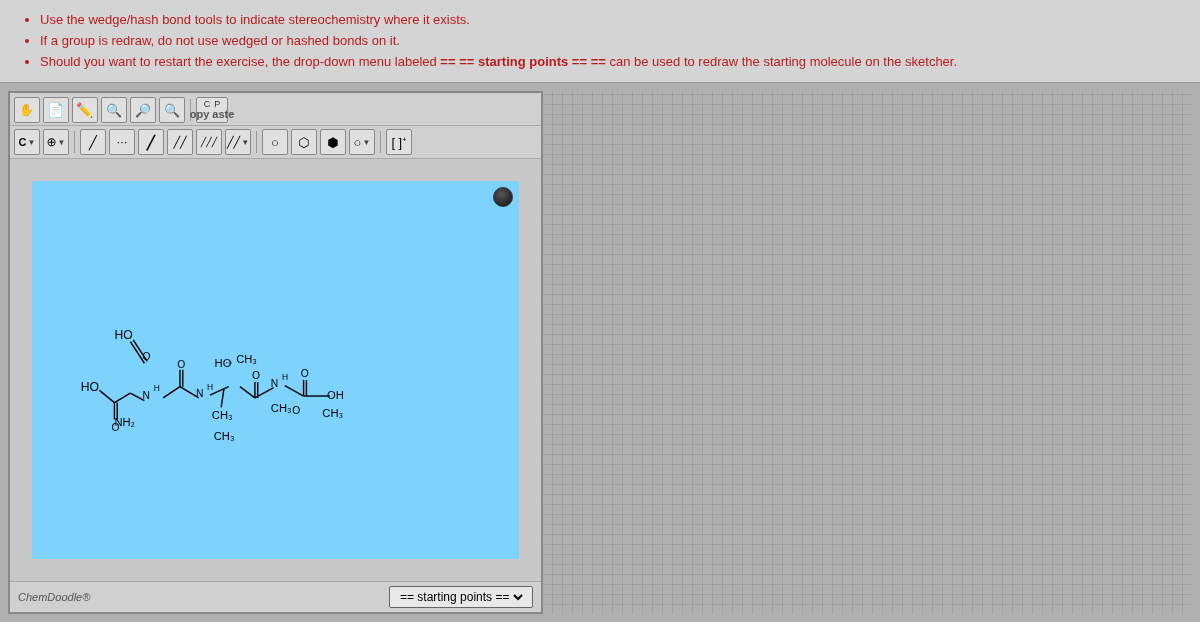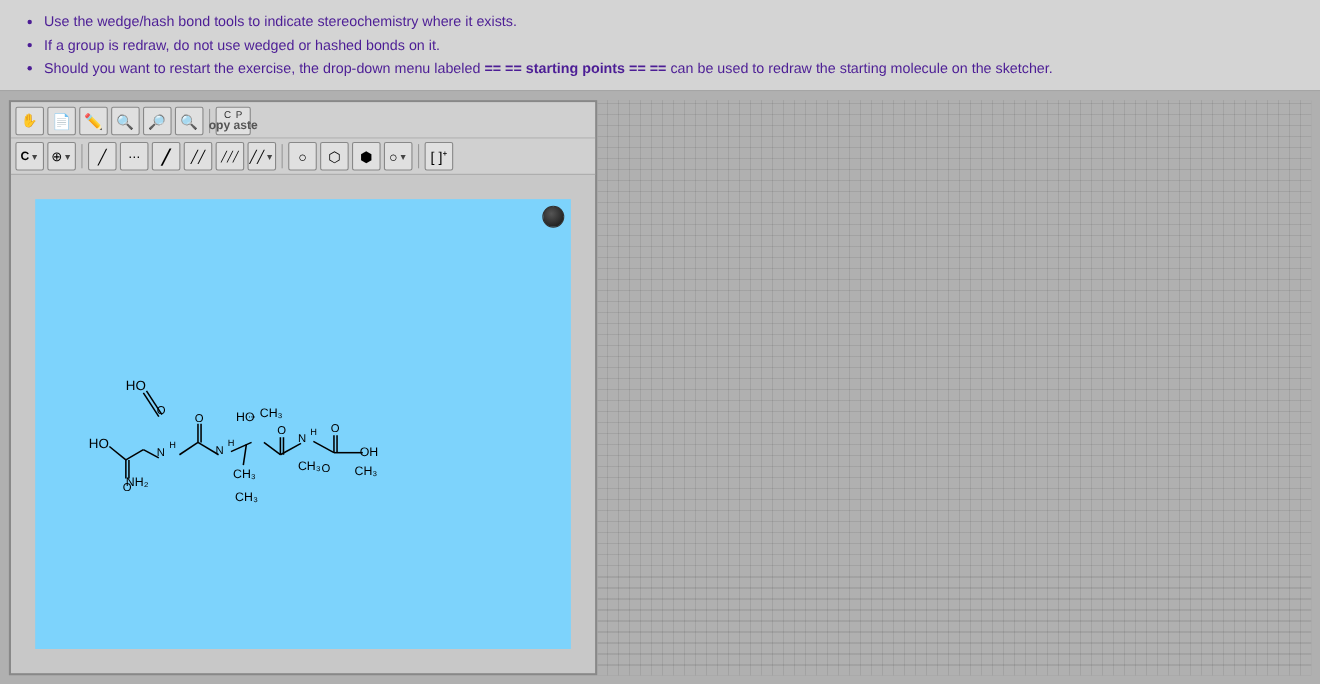--- a/index.html
+++ b/index.html
@@ -21,21 +21,21 @@
       line-height: 1.6;
     }
 
     .instructions-panel ul {
       list-style: disc;
       margin-left: 20px;
     }
 
     .instructions-panel li {
       font-size: 13px;
-      color: #4c1d95;
+      color: #b91c1c;
     }
 
     .instructions-panel .highlight {
       font-weight: bold;
     }
 
     .main-area {
       display: flex;
       flex: 1;
       background: #b0b0b0;
@@ -393,16 +393,24 @@
         <line x1="290" y1="193" x2="318" y2="193" stroke="#000" stroke-width="1.5"></line>
         <text x="315" y="196" font-size="12" font-family="Arial" fill="#000">OH</text>
 
         <text x="310" y="215" font-size="12" font-family="Arial" fill="#000">CH₃</text>
       </svg>
 
       
       <div class="circle-icon"></div>
     </div>
 
+    <div class="canvas-footer">
+      <span class="chemdoodle-label">ChemDoodle®</span>
+      <div class="starting-points-dropdown">
+        <select>
+          <option>== starting points ==</option>
+        </select>
+      </div>
+    </div>
   </div>
 
   <div class="right-panel"></div>
 </div>
 
 </body></html>

